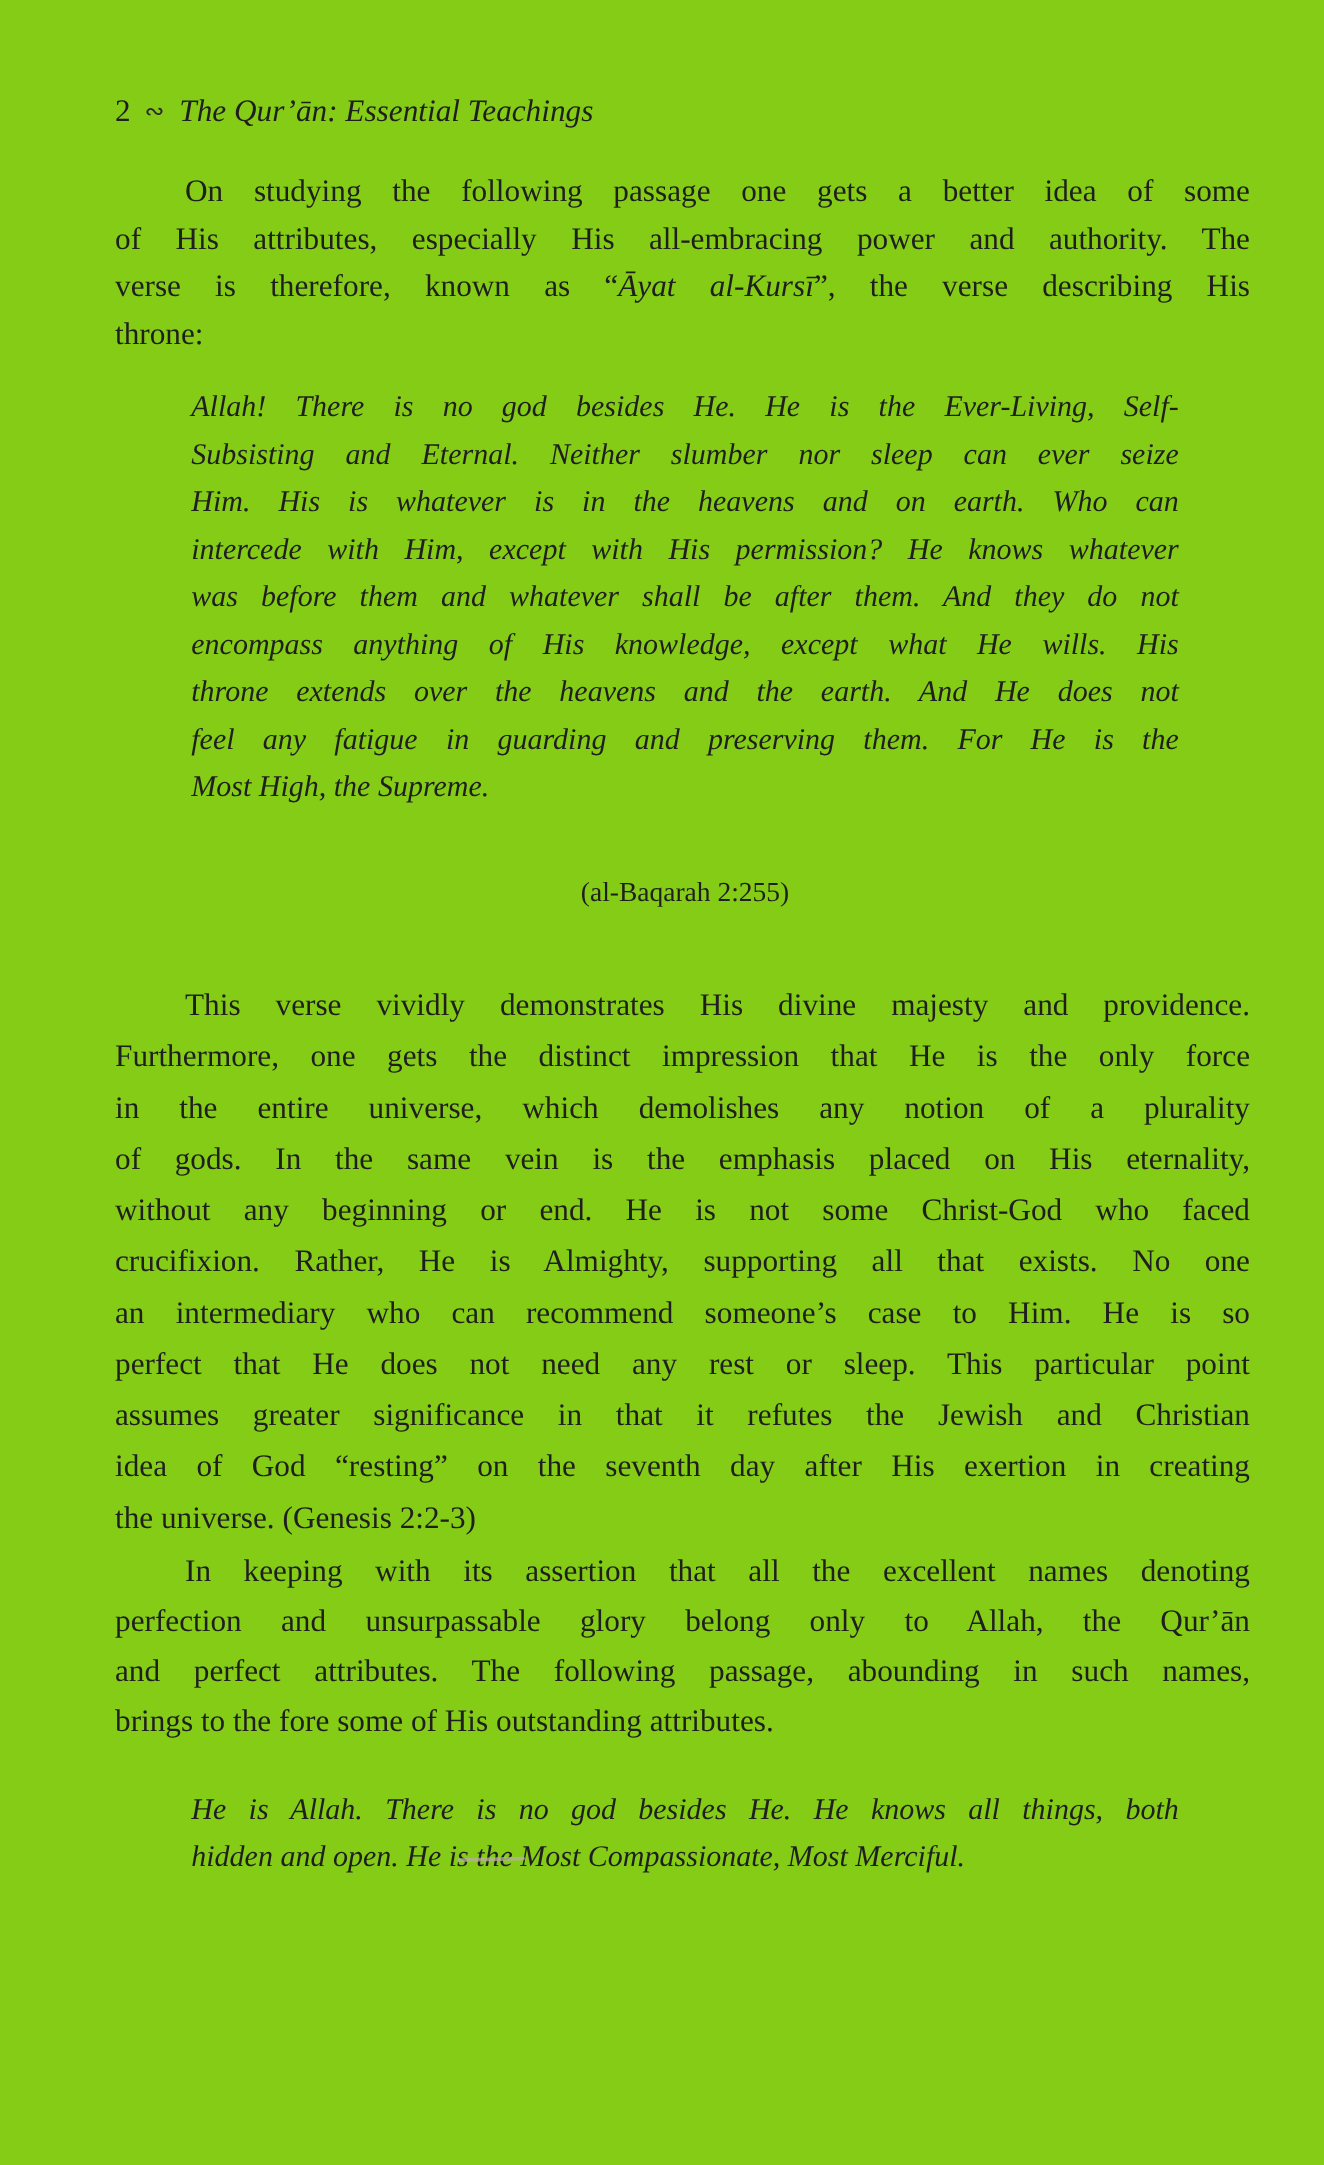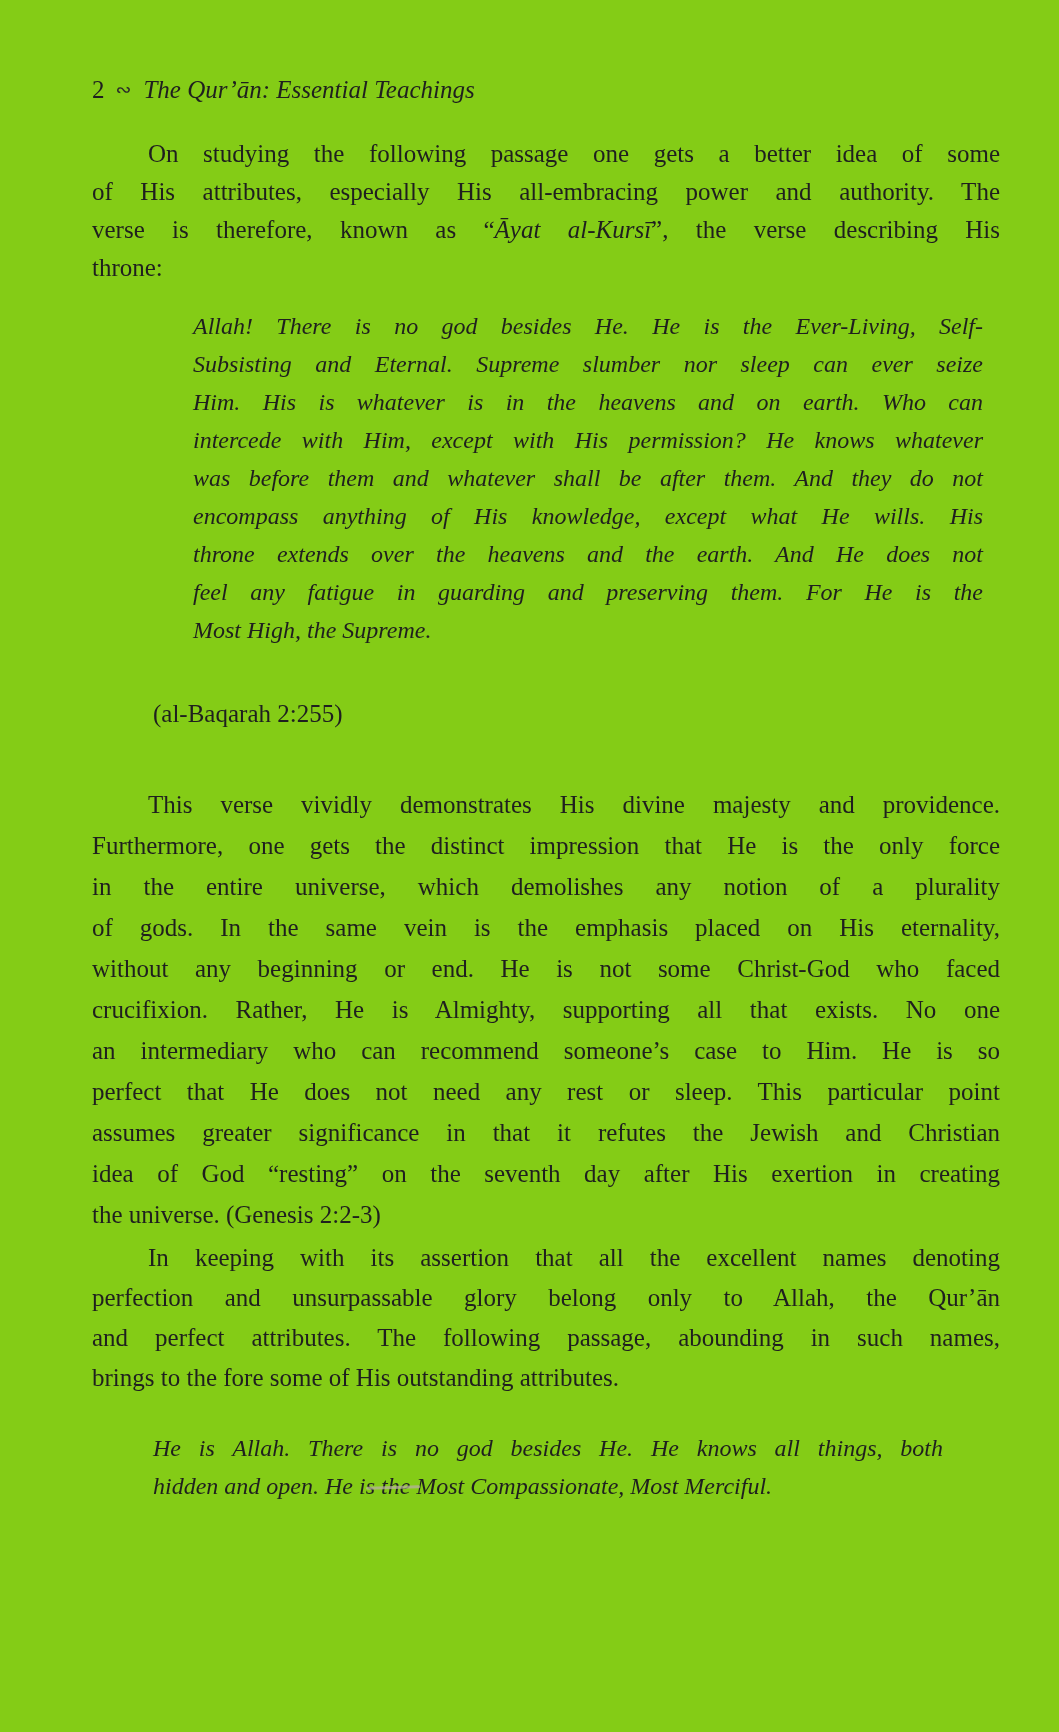--- a/index.html
+++ b/index.html
@@ -45,30 +45,30 @@
   }
   .line.last { text-align-last: left; }
   .line.indent { text-indent: 56px; }
 
   .body-par { left: 92px; width: 908px; font-size: 25px; }
   #p1 { top: 135px; line-height: 38px; }
   #p2 { top: 784px; line-height: 41px; }
   #p3 { top: 1238px; line-height: 40px; }
 
   .quote { left: 153px; width: 790px; font-size: 24px; font-style: italic; line-height: 38px; }
-  #q1 { top: 307px; margin-left: 40px; }
+  #q1 { top: 307px; }
   #q2 { top: 1429px; }
 
   #attribution {
     left: 153px;
     top: 695px;
     width: 790px;
-    font-size: 25px;
+    font-size: 22px;
     line-height: 38px;
-    text-align: left;
+    text-align: center;
   }
 
   .scan-mark {
     position: absolute;
     left: 366px;
     top: 1486px;
     width: 54px;
     height: 3px;
     background: #b7b09f;
     opacity: 0.75;
@@ -87,21 +87,21 @@
 
   <div class="block body-par" id="p1">
       <div class="line indent">On studying the following passage one gets a better idea of some</div>
       <div class="line">of His attributes, especially His all-embracing power and authority. The</div>
       <div class="line">verse is therefore, known as “<i>Āyat al-Kursī</i>”, the verse describing His</div>
       <div class="line last">throne:</div>
     </div>
 
   <div class="block quote" id="q1">
       <div class="line">Allah! There is no god besides He. He is the Ever-Living, Self-</div>
-      <div class="line">Subsisting and Eternal. Supreme slumber nor sleep can ever seize</div>
+      <div class="line">Subsisting and Eternal. Neither slumber nor sleep can ever seize</div>
       <div class="line">Him. His is whatever is in the heavens and on earth. Who can</div>
       <div class="line">intercede with Him, except with His permission? He knows whatever</div>
       <div class="line">was before them and whatever shall be after them. And they do not</div>
       <div class="line">encompass anything of His knowledge, except what He wills. His</div>
       <div class="line">throne extends over the heavens and the earth. And He does not</div>
       <div class="line">feel any fatigue in guarding and preserving them. For He is the</div>
       <div class="line last">Most High, the Supreme.</div>
     </div>
 
   <div class="block" id="attribution">(al-Baqarah 2:255)</div>

